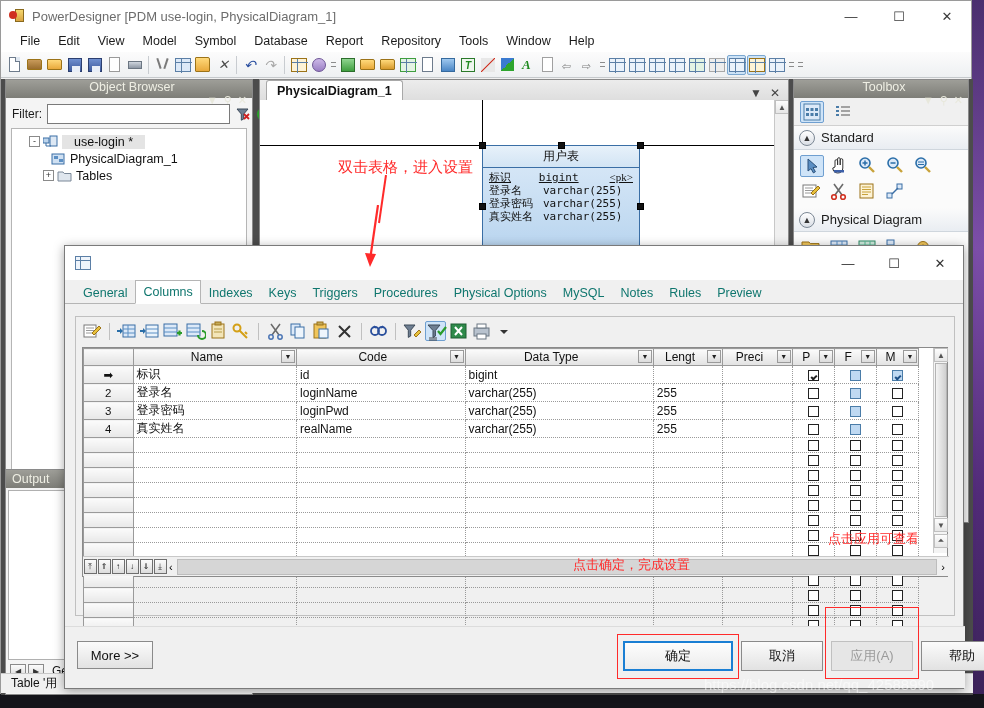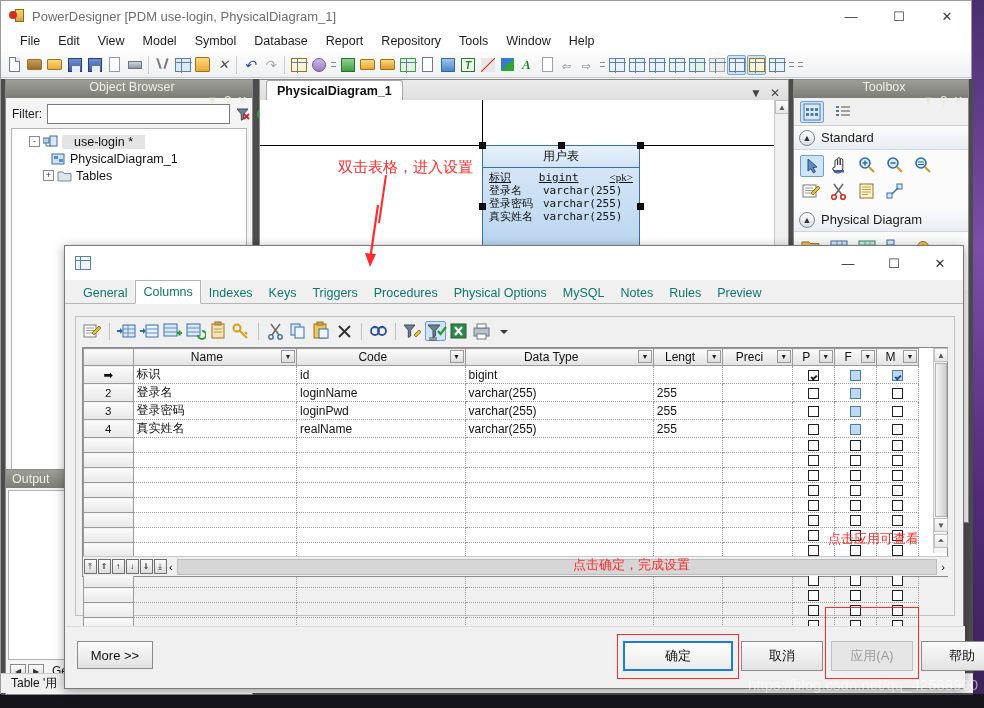--- a/index.html
+++ b/index.html
@@ -254,21 +254,21 @@
       border-top:1px solid #dcdcdc;}
   .btn {
     border:1px solid #8a8a8a; background:linear-gradient(180deg,#fbfbfb,#e2e2e2);
     font-size:13px; color:#111; display:flex; align-items:center; justify-content:center;text-align:right;
   }
   .btn.primary { border:2px solid #1a7fd4; background:linear-gradient(180deg,#fdfdfd,#ececec);}
   .btn.disabled { color:#9a9a9a; background:#e6e6e6; border:1px solid #c0c0c0;}
   .redbox { position:absolute; border:1.5px solid #ff2a2a; }
 
   .watermark { position:absolute; left:704px; top:676px; font-size:15px; color:rgba(255,255,255,.55);
-     font-family:"Liberation Sans",sans-serif; letter-spacing:0px; white-space:nowrap;margin-left:44px;}
+     font-family:"Liberation Sans",sans-serif; letter-spacing:0px; white-space:nowrap;}
 
   .arrow-annot { position:absolute; }
 </style>
 </head>
 <body>
 
 <div id="root">
   <div class="desktop-bg"></div>
   <div class="desktop-purple"></div>
   <div class="desktop-strip2"></div>

